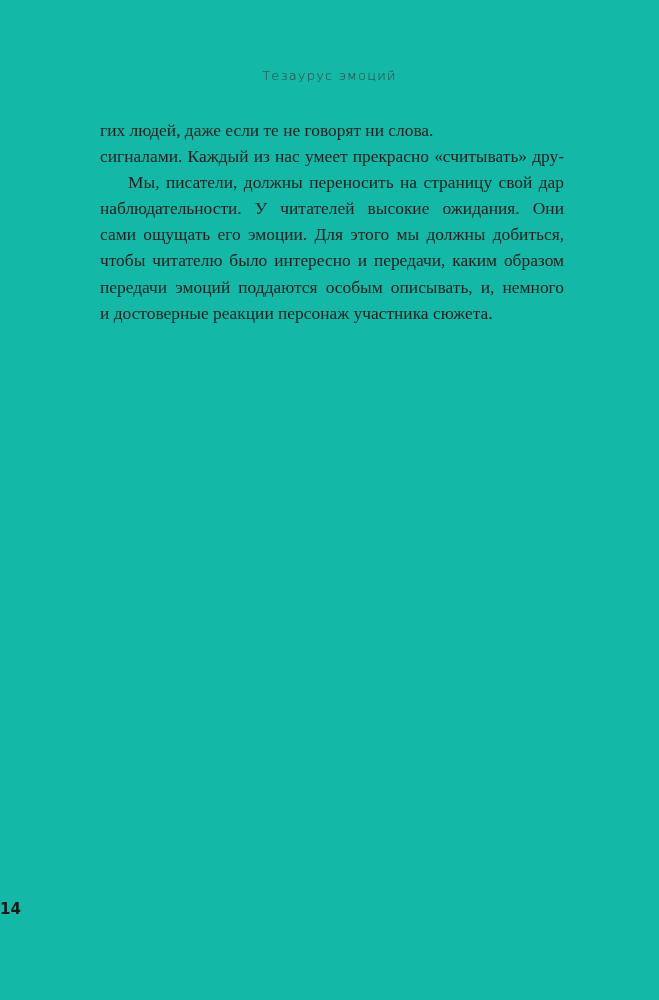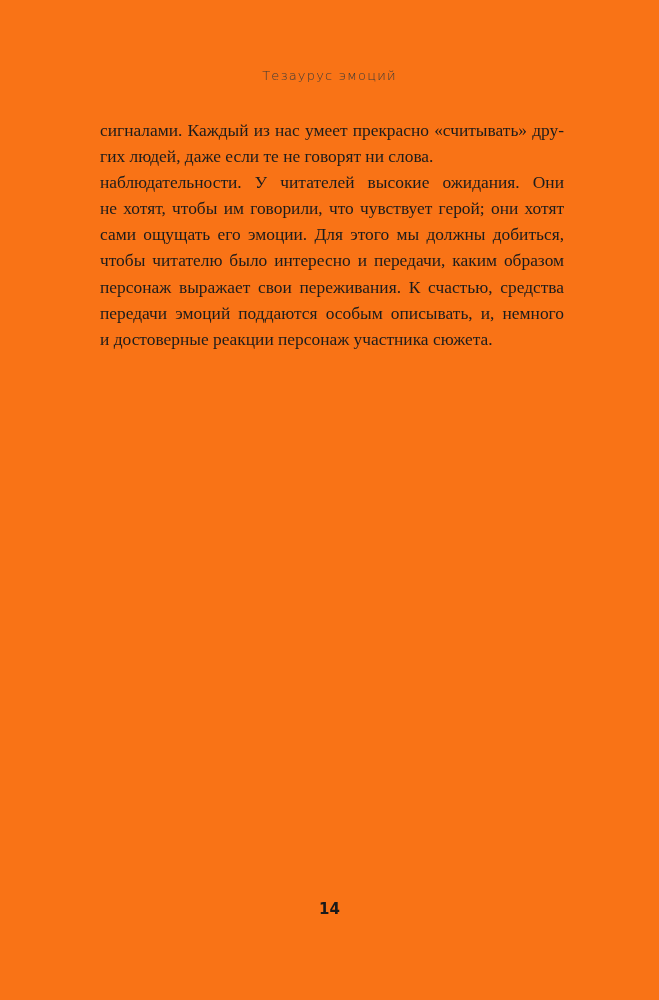--- a/index.html
+++ b/index.html
@@ -11,21 +11,21 @@
       width: 659px;
       height: 1000px;
       position: relative;
       overflow: hidden;
     }
     .page {
       position: absolute;
       left: 0; top: 0;
       width: 659px;
       height: 1000px;
-      background: #f97316;
+      background: #14b8a6;
     }
     .running-header {
       position: absolute;
       top: 68px;
       left: 0;
       width: 659px;
       text-align: center;
       font-family: "DejaVu Sans", "Liberation Sans", sans-serif;
       font-size: 13px;
       letter-spacing: 1.2px;
@@ -58,45 +58,44 @@
       text-align-last: left;
     }
     .body-text .line.indent {
       padding-left: 28px;
     }
     .page-number {
       position: absolute;
       top: 900px;
       left: 0;
       width: 659px;
-      text-align: center;
+      text-align: left;
       font-family: "DejaVu Sans", "Liberation Sans", sans-serif;
       font-weight: bold;
       font-size: 15px;
       color: #1a1a1a;
     }
   </style>
 </head>
 <body>
 
 <div class="page">
 
   <div class="running-header">Тезаурус эмоций</div>
 
   <div class="body-text">
     <p>
+      <span class="line last">гих людей, даже если те не говорят ни слова.</span>
       <span class="line">сигналами. Каждый из нас умеет прекрасно «считывать» дру-</span>
-      <span class="line last">гих людей, даже если те не говорят ни слова.</span>
     </p>
     <p>
+      <span class="line indent">Мы, писатели, должны переносить на страницу свой дар</span>
       <span class="line">наблюдательности. У читателей высокие ожидания. Они</span>
-      <span class="line">не хотят, чтобы им говорили, что чувствует герой; они хотят</span>
       <span class="line">сами ощущать его эмоции. Для этого мы должны добиться,</span>
       <span class="line">чтобы читателю было интересно и передачи, каким образом</span>
-      <span class="line">персонаж выражает свои переживания. К счастью, средства</span>
       <span class="line">передачи эмоций поддаются особым описывать, и, немного</span>
       <span class="line last">и достоверные реакции персонаж участника сюжета.</span>
     </p>
   </div>
 
   <div class="page-number">14</div>
 
 </div>
 
 </body></html>

